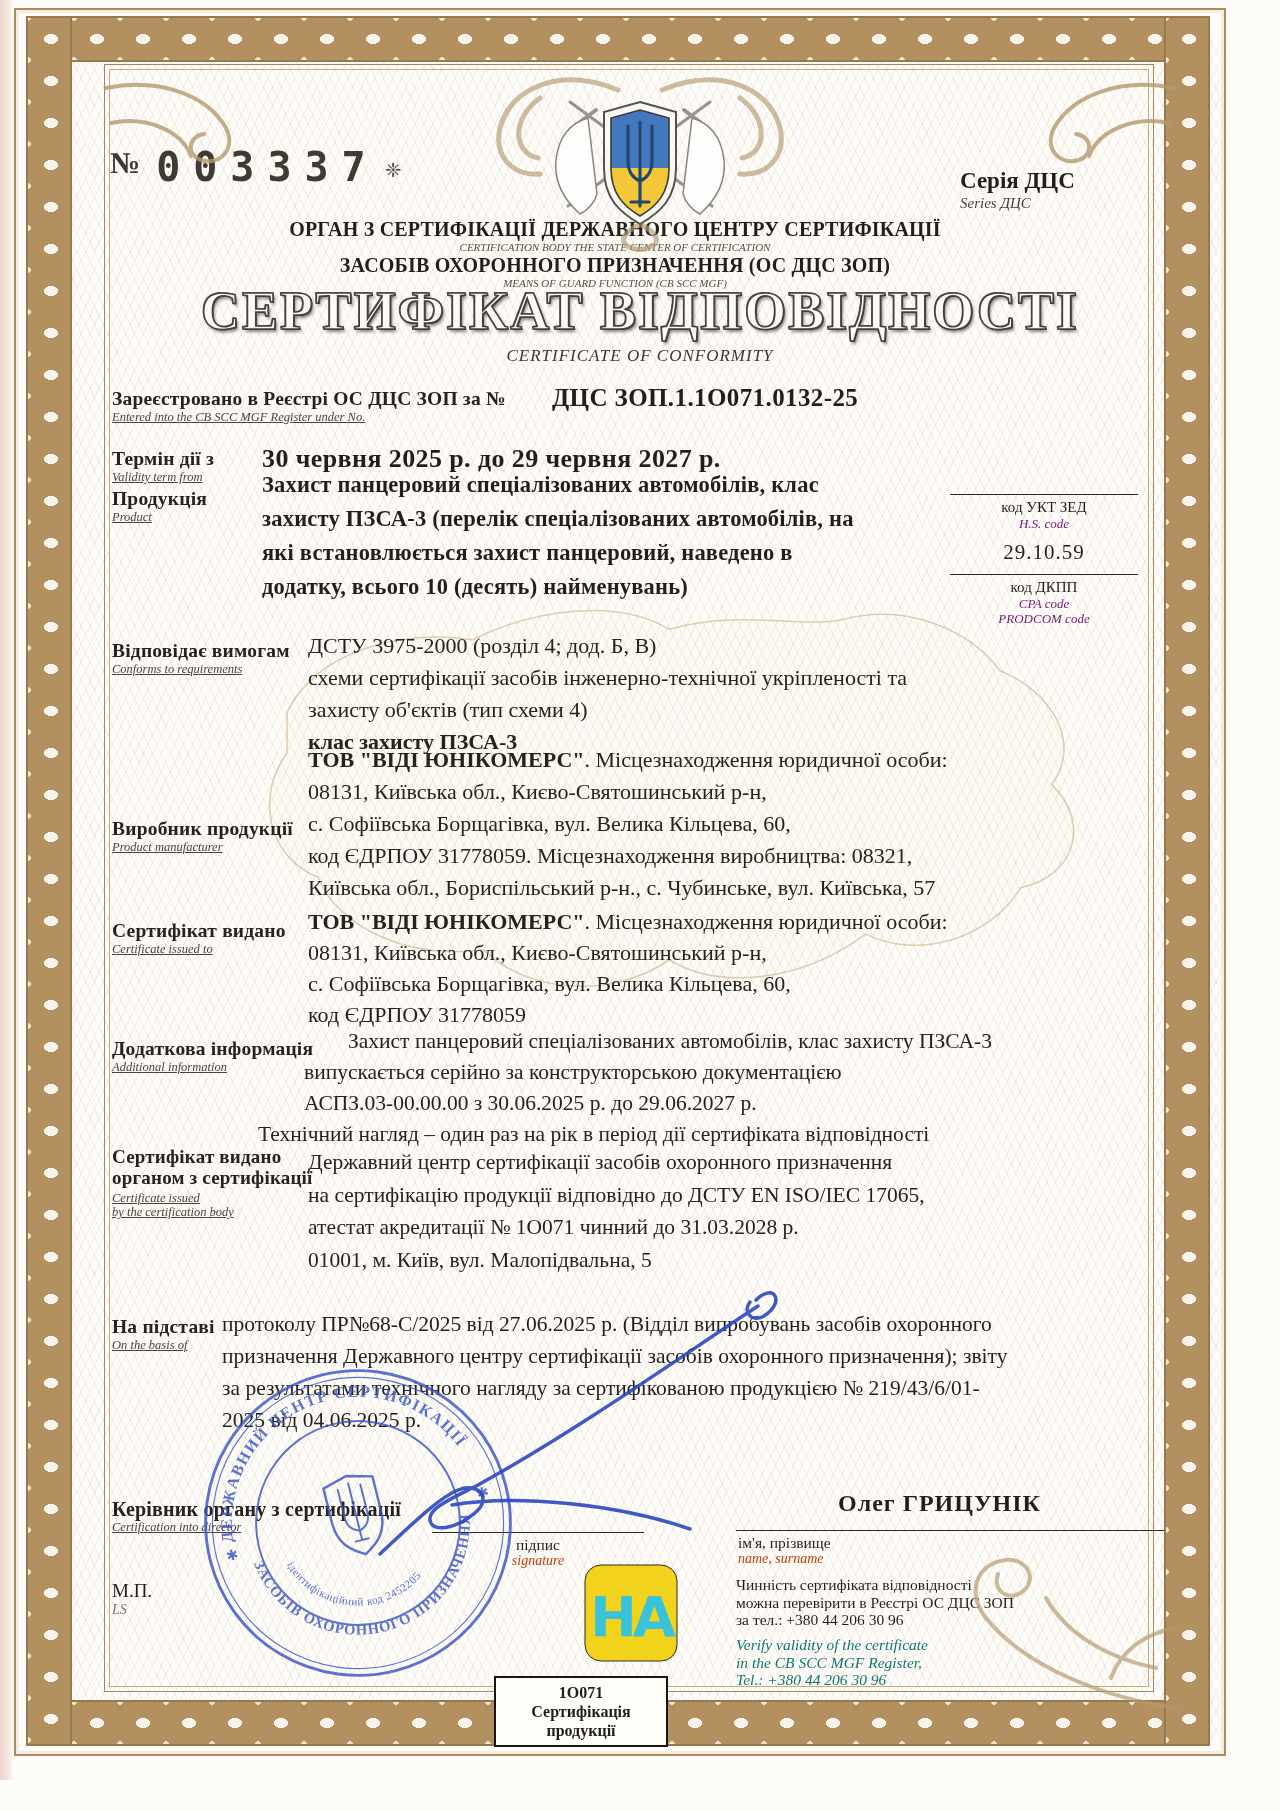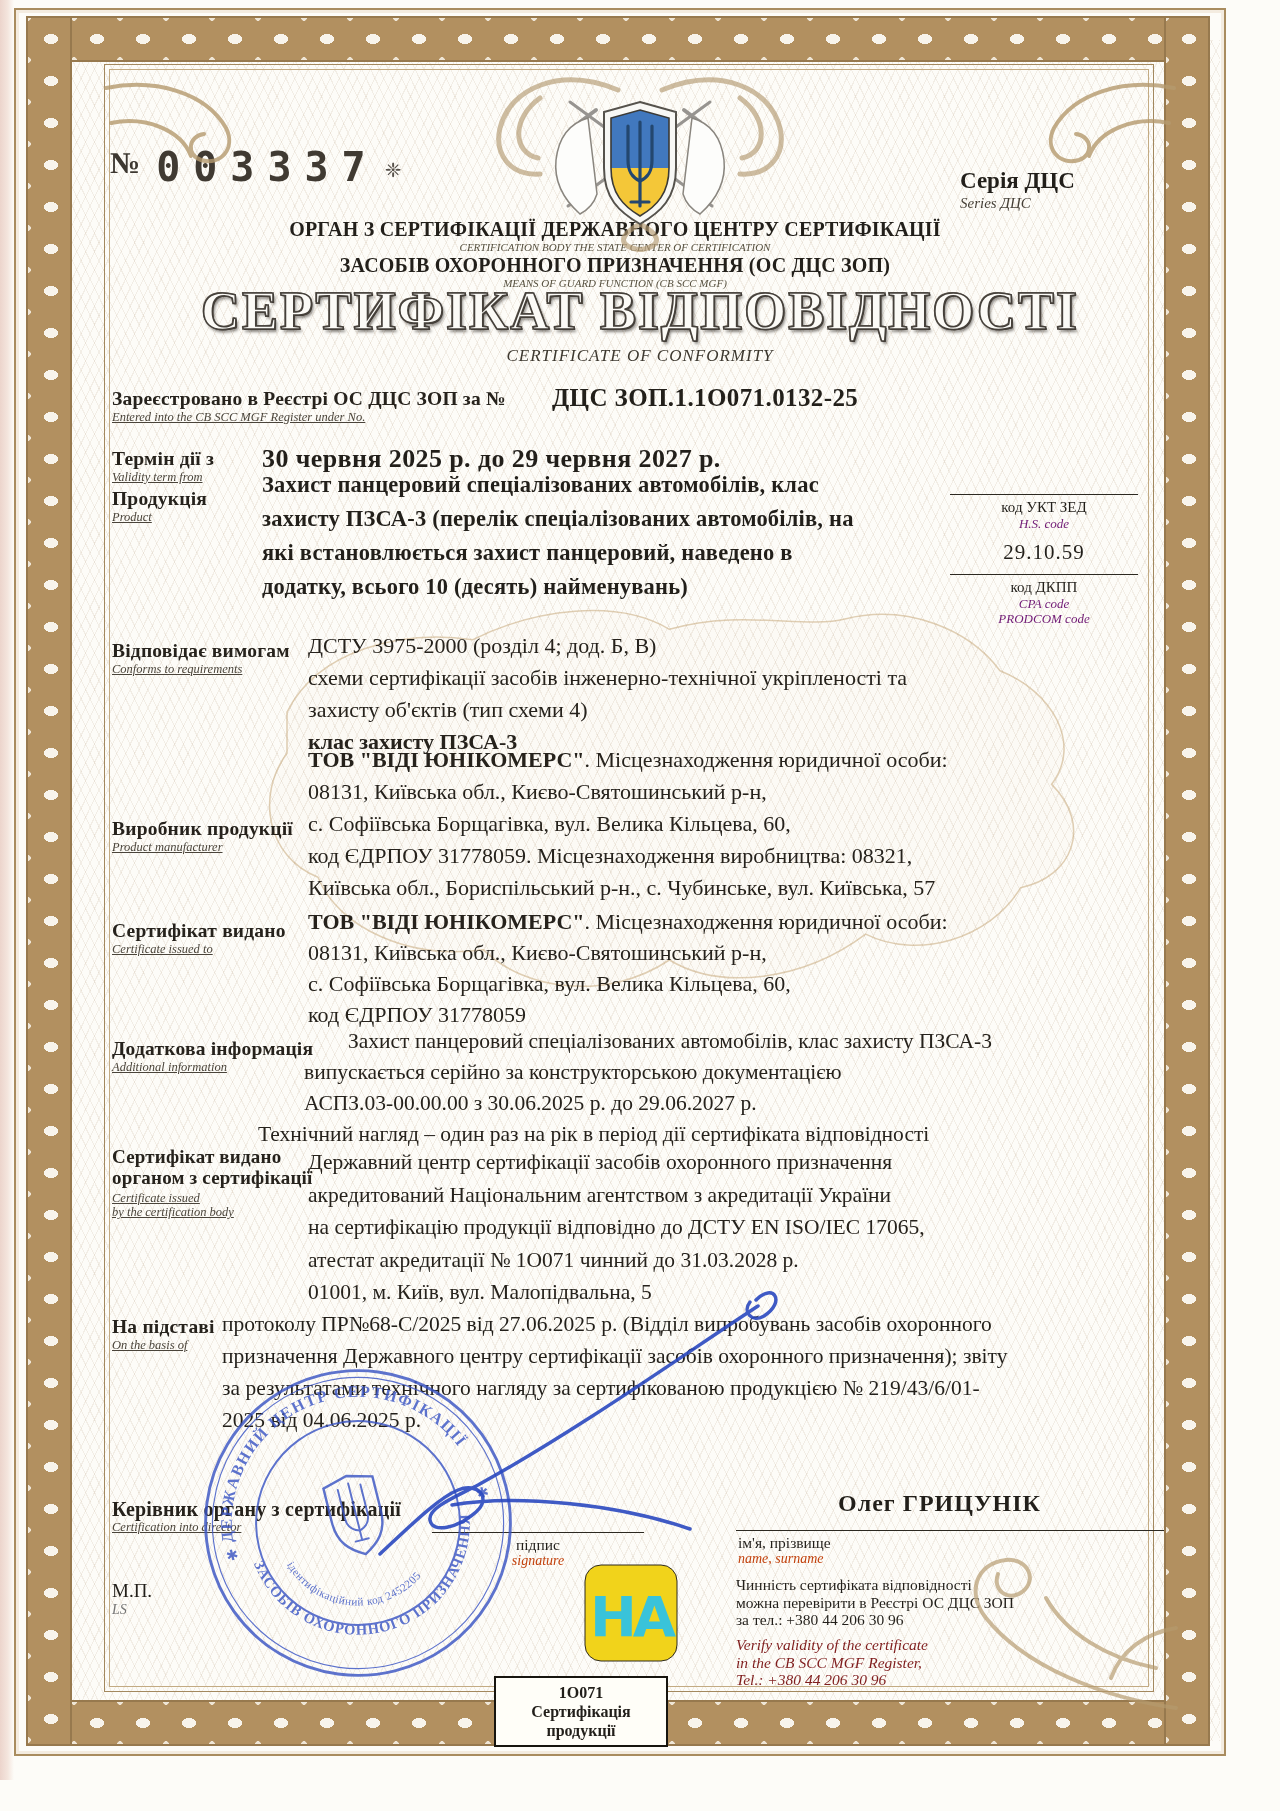--- a/index.html
+++ b/index.html
@@ -65,21 +65,21 @@
   .product-text{left:262px;top:468px;width:600px;font-size:22.5px;font-weight:bold;line-height:34px;letter-spacing:.2px;}
   .codebox{left:948px;top:494px;width:192px;text-align:center;}
   .codebox .hr{border-top:1.8px solid #2c2921;margin:0 2px;}
   .codebox .small{font-size:15px;line-height:18px;margin-top:3px;}
   .codebox .small-en{font-style:italic;font-size:13px;line-height:15px;color:#701a75;}
   .codebox .code{font-size:21px;line-height:24px;margin:9px 0 10px 0;letter-spacing:1px;}
   .sig-line{border-top:1.6px solid #2c2921;}
   .cap{font-size:15.5px;line-height:17px;}
   .cap-en{font-style:italic;font-size:14px;line-height:16px;color:#c2410c;}
   .verify{font-size:15.5px;line-height:17.5px;white-space:pre-line;}
-  .verify-en{font-style:italic;font-size:15.5px;line-height:17.5px;white-space:pre-line;color:#7f1d1d;}
+  .verify-en{font-style:italic;font-size:15.5px;line-height:17.5px;white-space:pre-line;color:#0f766e;}
   .name{font-size:24px;font-weight:bold;letter-spacing:1px;}
   .acc-box{left:494px;top:1676px;width:134px;background:#fffef8;border:2px solid #17150f;
     text-align:center;font-weight:bold;font-size:16px;line-height:19px;padding:5px 18px;z-index:6;}
   .mp{font-size:19px;line-height:22px;}
   .mp-en{font-style:italic;font-size:14px;color:#737373;}
   .stamp-svg{opacity:.82;z-index:5;}
   .sig-svg{z-index:6;}
   .flourish{z-index:1;opacity:.8;}
   .map-wm{z-index:0;opacity:.55;}
 </style>
@@ -246,21 +246,20 @@
     </div>
 
     <div class="abs" style="left:112px;top:1146px;">
       <div class="lbl" style="font-size:19px;line-height:21px;">Сертифікат видано</div>
       <div class="lbl" style="font-size:19px;line-height:21px;">органом з сертифікації</div>
       <div class="lbl-en" style="line-height:14px;margin-top:3px;">Certificate issued</div>
       <div class="lbl-en" style="line-height:14px;">by the certification body</div>
     </div>
     <div class="abs body-lines" style="left:308px;top:1146px;line-height:32.5px;font-size:21.5px;">
       <div>Державний центр сертифікації засобів охоронного призначення</div>
-      <div>акредитований Національним агентством з акредитації України</div>
       <div>на сертифікацію продукції відповідно до ДСТУ EN ISO/IEC 17065,</div>
       <div>атестат акредитації № 1О071 чинний до 31.03.2028 р.</div>
       <div>01001, м. Київ, вул. Малопідвальна, 5</div>
     </div>
 
     <div class="abs" style="left:112px;top:1316px;">
       <div class="lbl">На підставі</div>
       <div class="lbl-en">On the basis of</div>
     </div>
     <div class="abs" style="left:222px;top:1308px;width:800px;font-size:21.5px;line-height:32px;">протоколу ПР№68-С/2025 від 27.06.2025 р. (Відділ випробувань засобів охоронного призначення Державного центру сертифікації засобів охоронного призначення); звіту за результатами технічного нагляду за сертифікованою продукцією № 219/43/6/01-2025 від 04.06.2025 р.</div>

